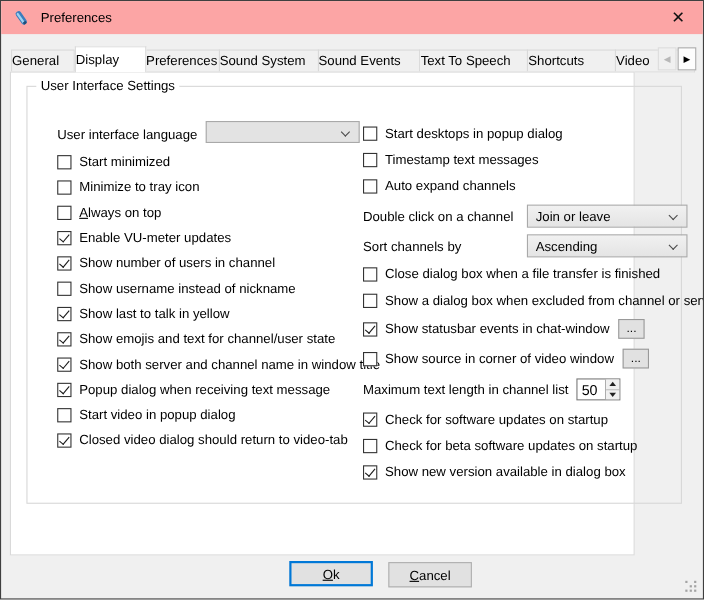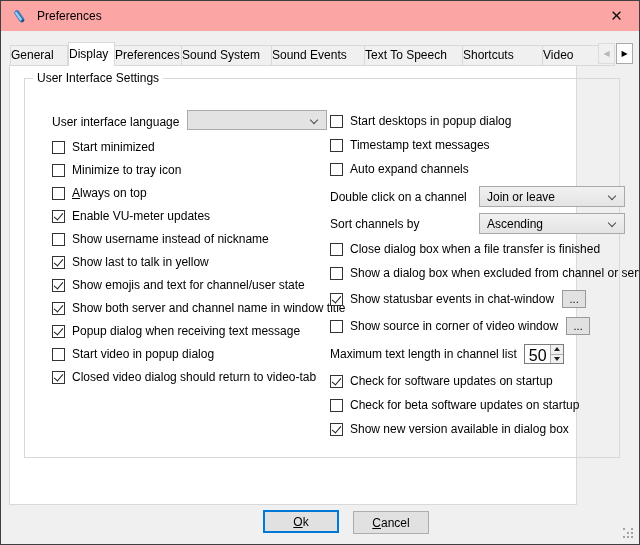--- a/index.html
+++ b/index.html
@@ -71,21 +71,21 @@
   .combo-row .combo { position:absolute; left:149px; top:0; width:146px; }
   .gap8 { margin-top:8px;align-items:flex-end; }
 
   .mini-btn { width:24px; height:18px; background:#e1e1e1; border:1px solid #999;
               margin-left:8px; font-size:11px; line-height:12px; text-align:center; }
   .ellipsis-row { height:18px; margin-bottom:9px; }
 
   .spin-row { height:20px; margin-bottom:10px; }
   .spinbox { display:flex; width:40px; height:20px; border:1px solid #7a7a7a; background:#fff;
              margin-left:7px; }
-  .spin-value { flex:1; padding:2px 0 0 4px; font-size:16px; }
+  .spin-value { flex:1; padding:2px 0 0 4px; font-size:13px; }
   .spin-btns { width:13px; display:flex; flex-direction:column; border-left:1px solid #adadad; }
   .spin-up,.spin-down { flex:1; background:#f0f0f0; display:flex; align-items:center;
         justify-content:center; }
   .spin-up { border-bottom:1px solid #adadad; }
   .tri-up { width:0; height:0; border-left:3px solid transparent; border-right:3px solid transparent;
             border-bottom:4px solid #222; }
   .tri-down { width:0; height:0; border-left:3px solid transparent; border-right:3px solid transparent;
             border-top:4px solid #222; }
 
   
@@ -113,21 +113,21 @@
         <rect x="7.1" y="2.6" width="2.1" height="11" rx="1" fill="#9fd0ef"></rect>
         <rect x="7.4" y="12.6" width="3" height="2.4" rx="0.6" fill="#1e4e7a"></rect>
       </g>
     </svg>
     <span class="title-text">Preferences</span>
     <div class="close-btn">✕</div>
   </div>
 
   <div class="tabbar">
     <div class="tab" style="width:58px">General</div>
-    <div class="tab active" style="width:47px">Display</div>
+    <div class="tab active" style="width:65px">Display</div>
     <div class="tab" style="width:67px">Preferences</div>
     <div class="tab" style="width:90px">Sound System</div>
     <div class="tab" style="width:93px">Sound Events</div>
     <div class="tab" style="width:98px">Text To Speech</div>
     <div class="tab" style="width:80px">Shortcuts</div>
     <div class="tab" style="width:72px">Video</div>
   </div>
   <div class="tab-scroll">
     <div class="scroll-btn scroll-left">◀</div>
     <div class="scroll-btn scroll-right">▶</div>
@@ -154,20 +154,24 @@
           <span class="cb"></span>
           <span class="cb-label">Minimize to tray icon</span>
         </div>
         <div class="row cb-row">
           <span class="cb"></span>
           <span class="cb-label mnemonic">Always on top</span>
         </div>
         <div class="row cb-row">
           <span class="cb checked"></span>
           <span class="cb-label">Enable VU-meter updates</span>
+        </div>
+        <div class="row cb-row">
+          <span class="cb checked"></span>
+          <span class="cb-label">Show number of users in channel</span>
         </div>
         <div class="row cb-row">
           <span class="cb"></span>
           <span class="cb-label">Show username instead of nickname</span>
         </div>
         <div class="row cb-row">
           <span class="cb checked"></span>
           <span class="cb-label">Show last to talk in yellow</span>
         </div>
         <div class="row cb-row">

